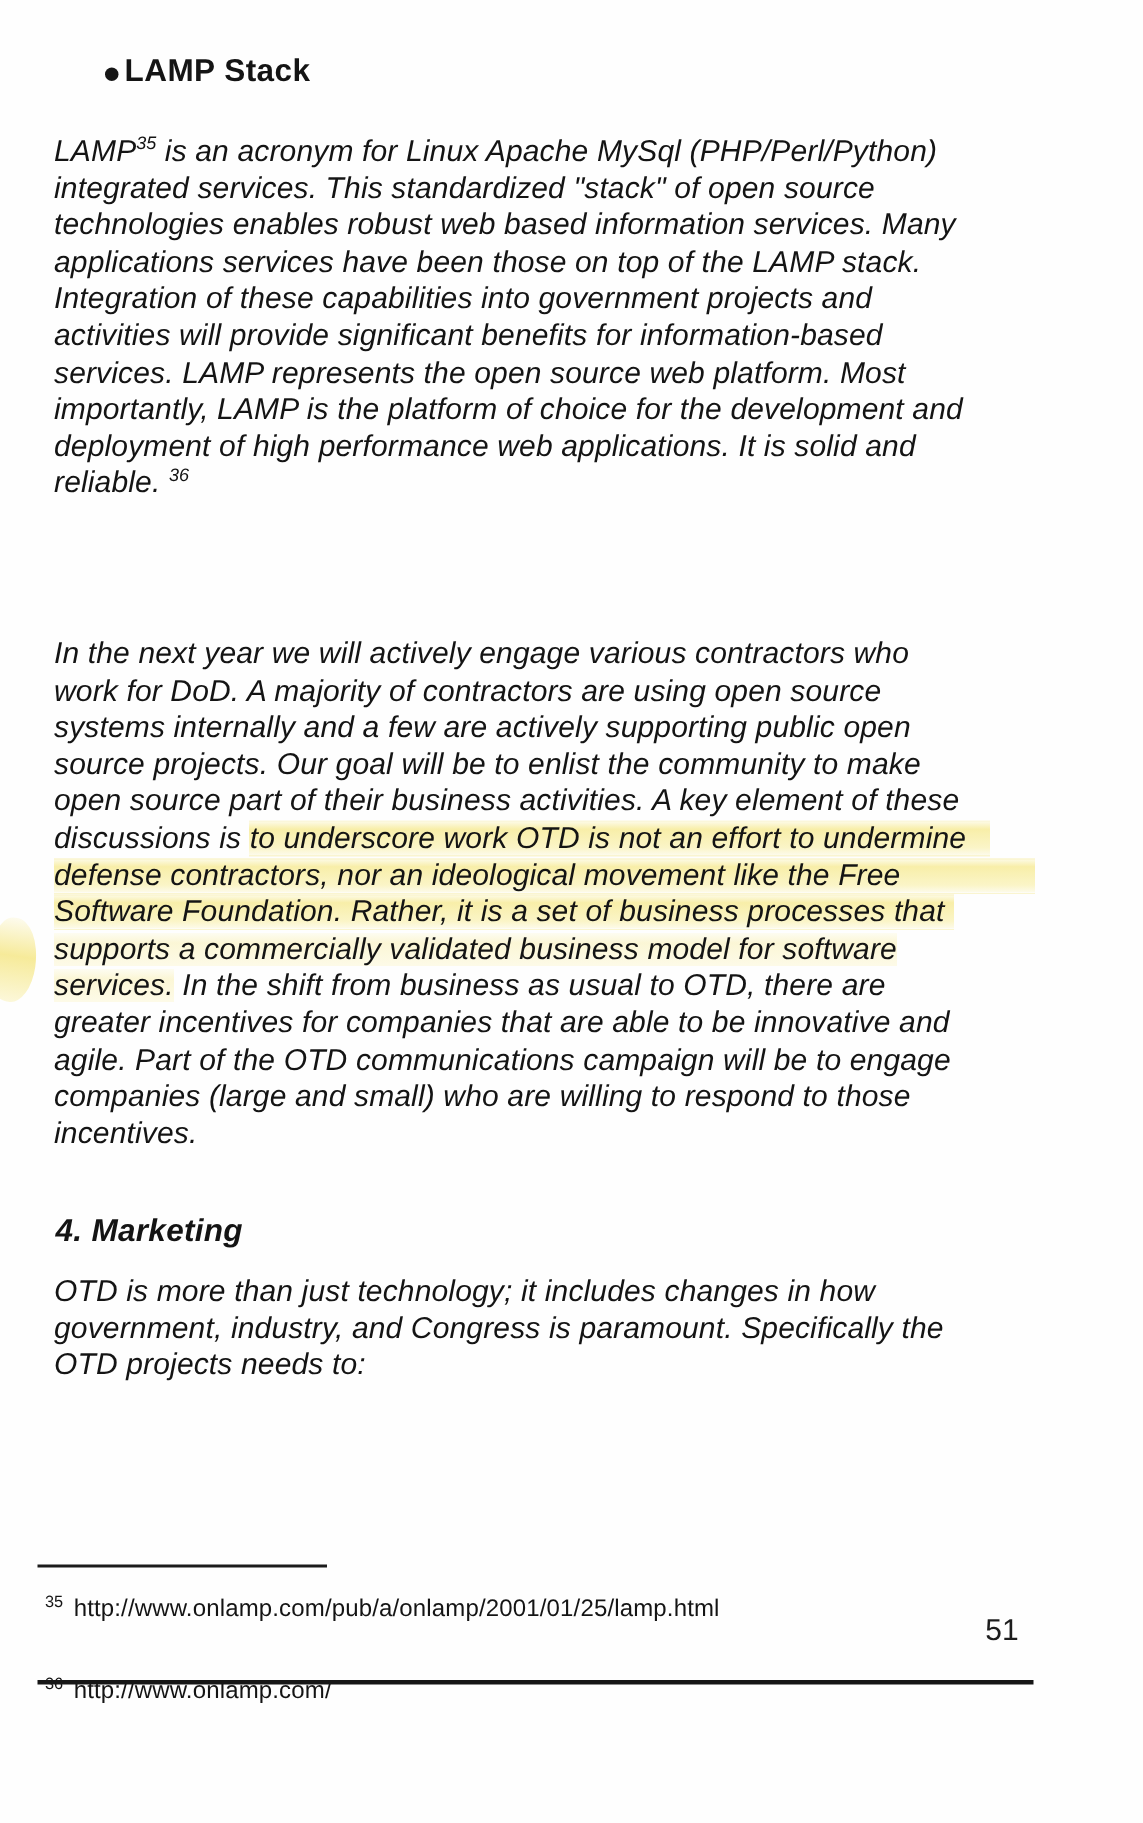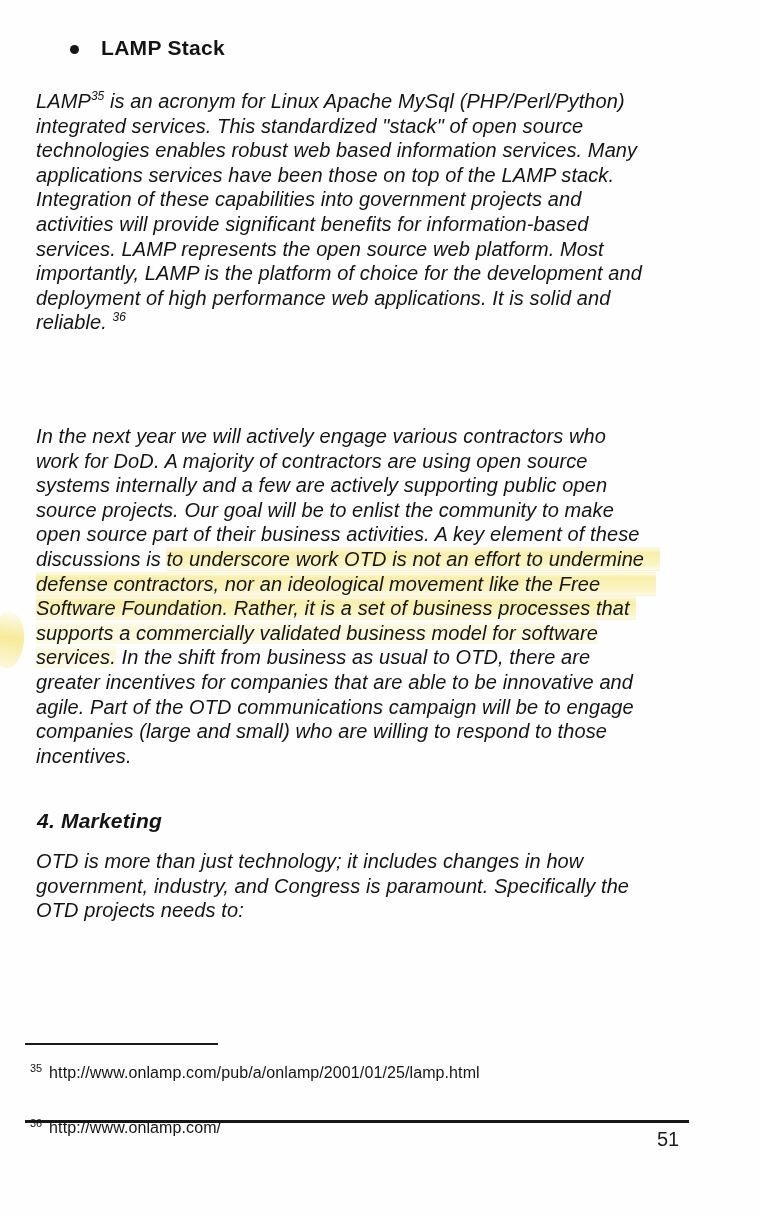--- a/index.html
+++ b/index.html
@@ -11,21 +11,21 @@
     background: #fefefe;
     color: #141414;
     font-family: "Liberation Sans", "DejaVu Sans", sans-serif;
     overflow: hidden;
   }
   .abs { position: absolute; }
 
   
   .bullet-heading {
     top: 36px; left: 70px;
-    display: flex; align-items: center; gap: 22px;
+    display: flex; align-items: center; gap: 4px;
   }
   .bullet-dot {
     width: 9px; height: 9px; border-radius: 50%;
     background: #161616; flex: 0 0 auto; margin-top: 2px;
   }
   .bullet-label {
     font-size: 21px; font-weight: bold; letter-spacing: 0.3px;
   }
 
   
@@ -101,21 +101,21 @@
   .footnote sup { font-size: 0.68em; margin-right: 7px; }
   .footnote-1 { top: 1063px; }
   .footnote-2 { top: 1118px; text-align: right; }
 
   
   .bottom-rule {
     top: 1120px; left: 25px; width: 664px; height: 3px;
     background: #161616;
   }
   .page-number {
-    top: 1128px; left: 648px; width: 40px;
+    top: 1076px; left: 648px; width: 40px;
     font-size: 20px; text-align: center; color: #1d1d1d;
   }
 </style>
 </head>
 <body>
 
 <div class="page">
 
   <div class="abs bullet-heading">
     <span class="bullet-dot"></span>
@@ -138,21 +138,21 @@
 
   <div class="abs sweep"></div>
 
   <div class="abs para para-dod">
       <div class="tline"><span>In the next year we will actively engage various contractors who</span></div>
       <div class="tline"><span>work for DoD. A majority of contractors are using open source</span></div>
       <div class="tline"><span>systems internally and a few are actively supporting public open</span></div>
       <div class="tline"><span>source projects. Our goal will be to enlist the community to make</span></div>
       <div class="tline"><span>open source part of their business activities. A key element of these</span></div>
       <div class="tline"><span>discussions is </span><span class="hl" style="padding-right: 16px;">to underscore work OTD is not an effort to undermine</span></div>
-      <div class="tline"><span class="hl" style="padding-right: 56px;">defense contractors, nor an ideological movement like the Free</span></div>
+      <div class="tline"><span class="hl" style="padding-right: 90px;">defense contractors, nor an ideological movement like the Free</span></div>
       <div class="tline"><span class="hl" style="padding-right: 6px;">Software Foundation. Rather, it is a set of business processes that</span></div>
       <div class="tline"><span class="hl-light">supports a commercially validated business model for software</span></div>
       <div class="tline"><span class="hl-light">services.</span><span> In the shift from business as usual to OTD, there are</span></div>
       <div class="tline"><span>greater incentives for companies that are able to be innovative and</span></div>
       <div class="tline"><span>agile. Part of the OTD communications campaign will be to engage</span></div>
       <div class="tline"><span>companies (large and small) who are willing to respond to those</span></div>
       <div class="tline"><span>incentives.</span></div>
     </div>
 
   <div class="abs heading-marketing">4. Marketing</div>

